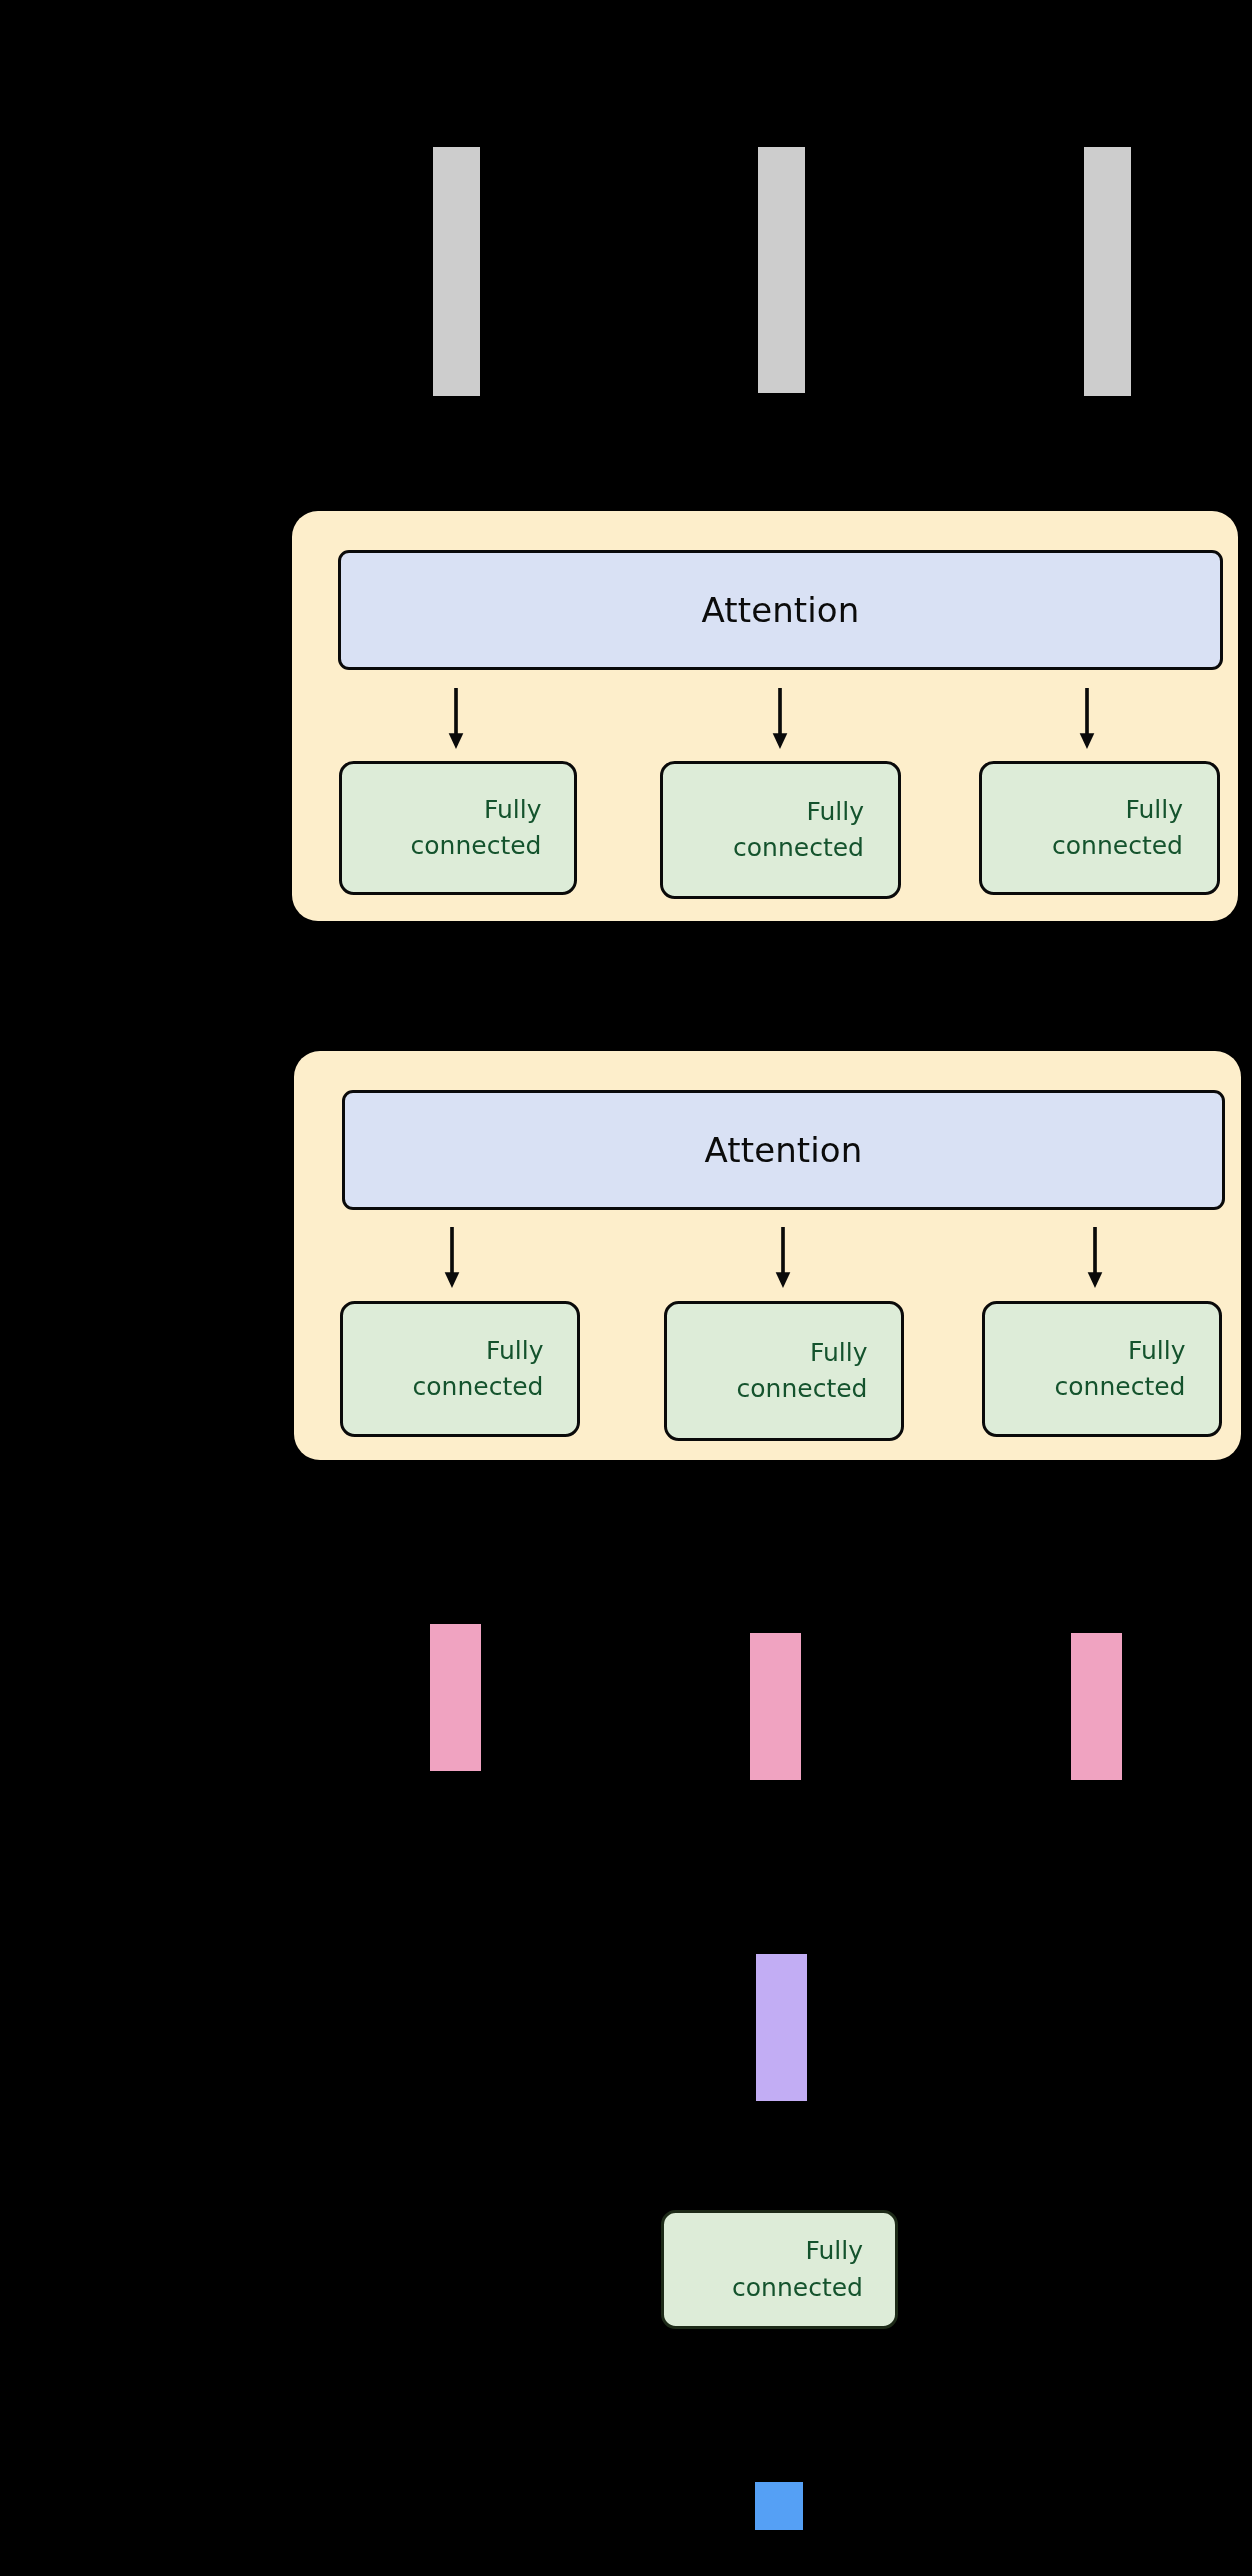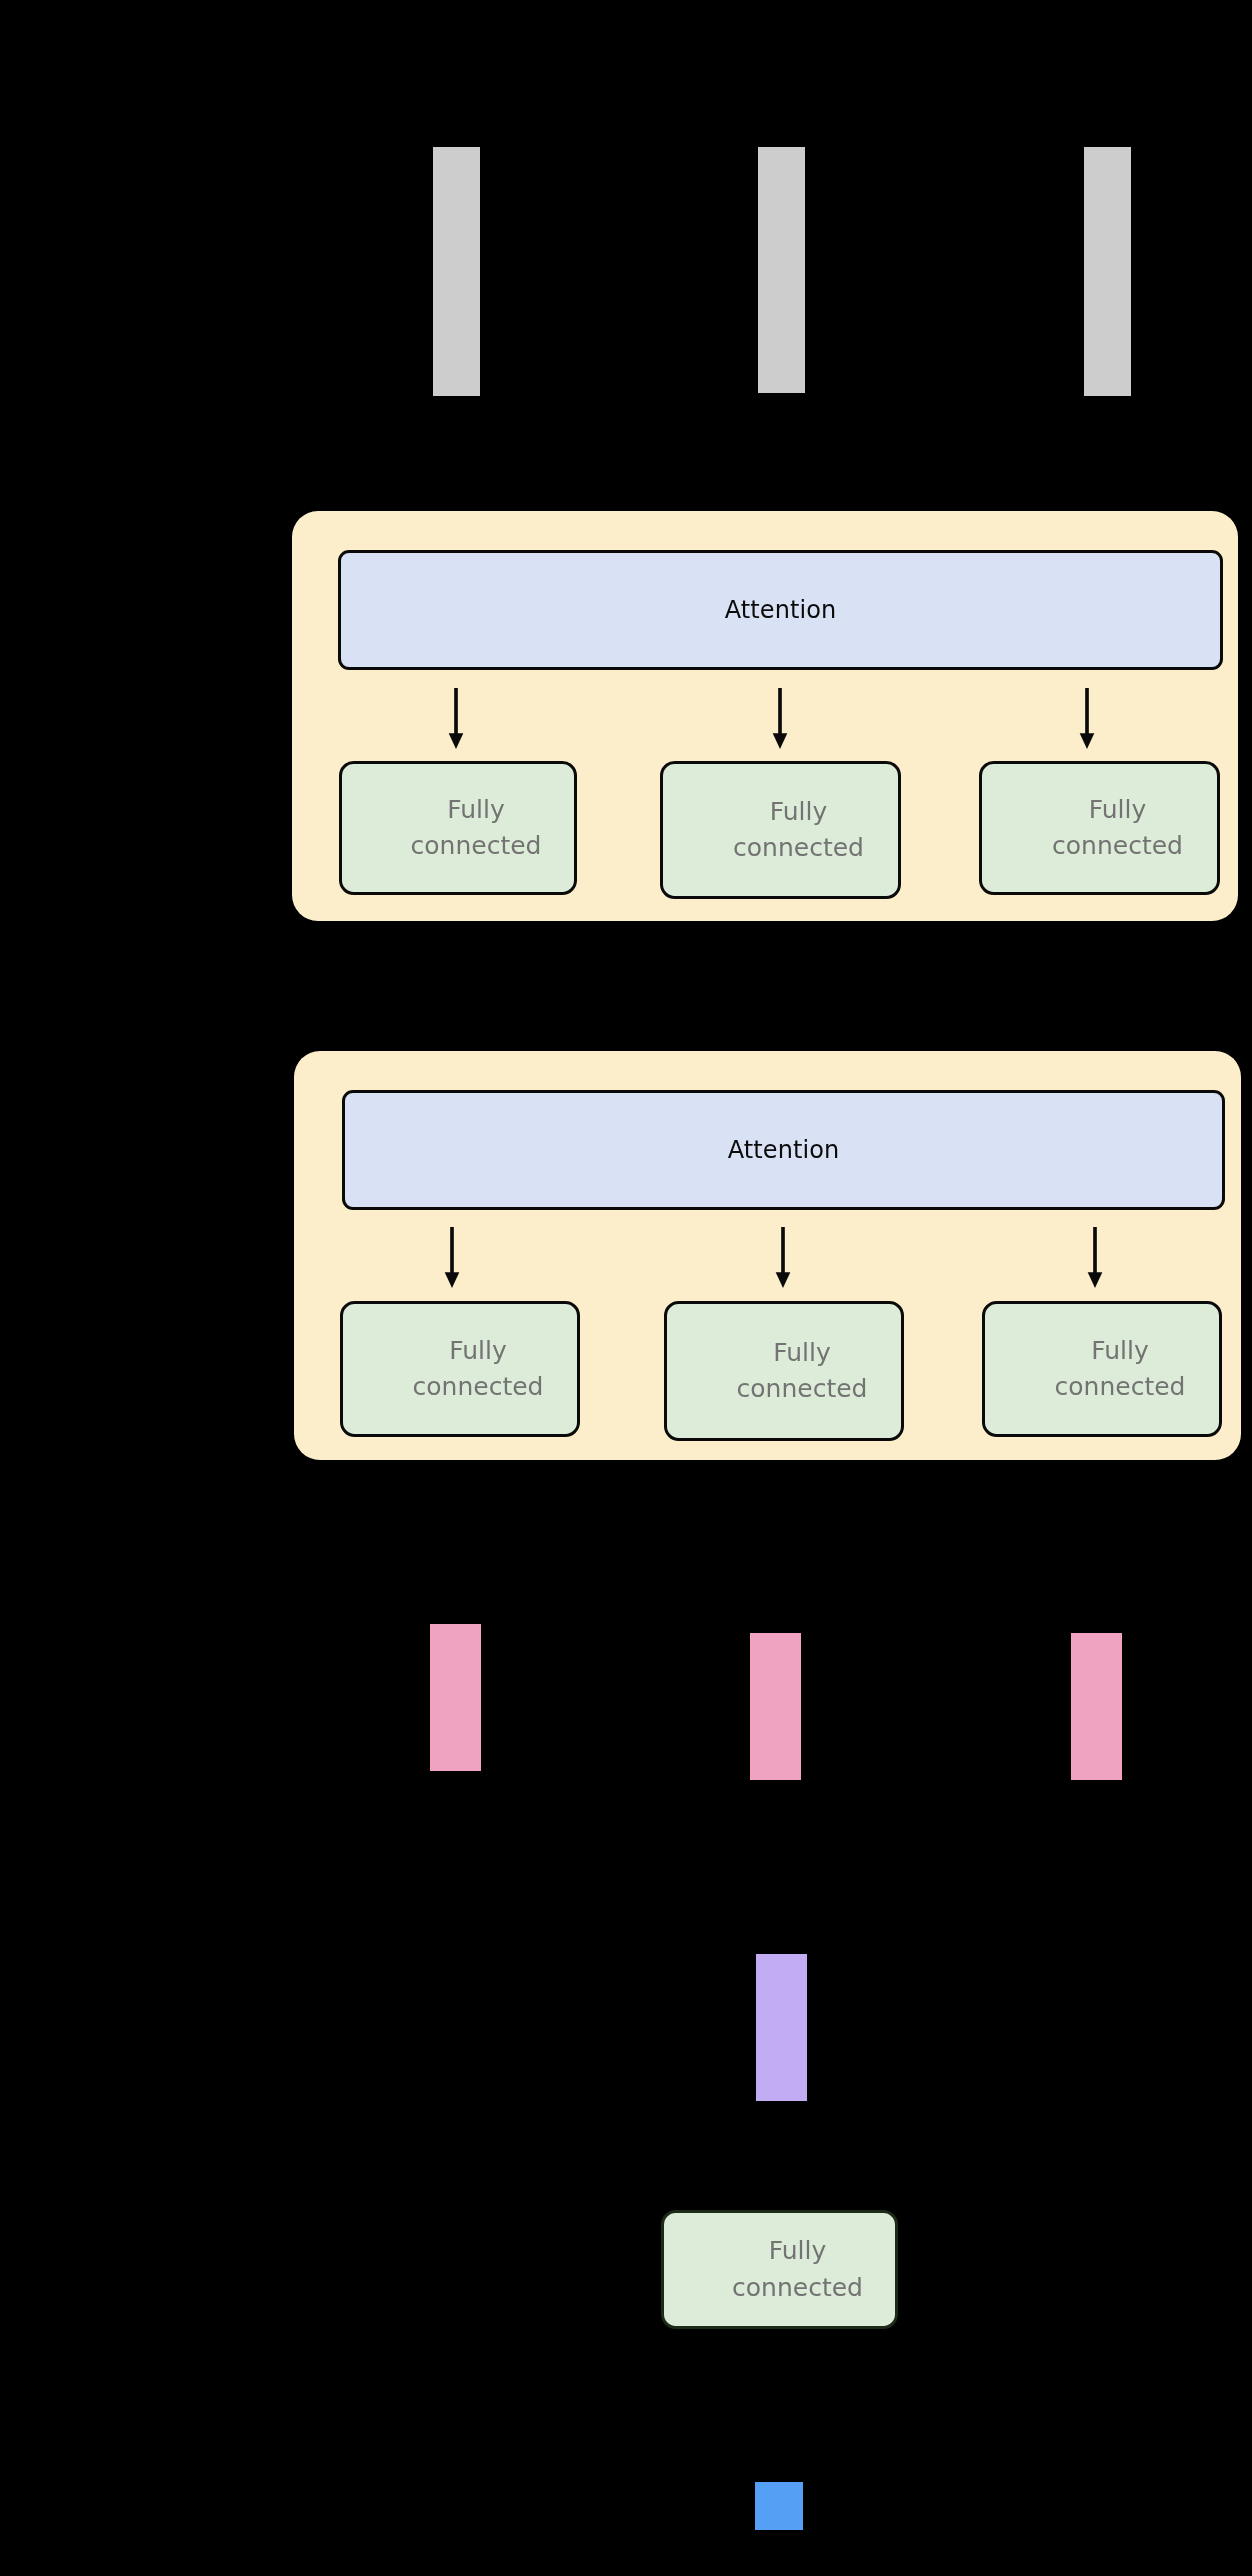--- a/index.html
+++ b/index.html
@@ -39,43 +39,43 @@
     position: absolute;
     box-sizing: border-box;
     background: #d9e1f4;
     border: 3.1px solid #0a0a0a;
     border-radius: 11px;
     display: flex;
     align-items: center;
     justify-content: center;
   }
   .attention-label {
-    font-size: 24px;
+    font-size: 34px;
     color: #0b0b0b;
     letter-spacing: 0.1px;
     line-height: 1;
   }
 
   
   .fc-box {
     position: absolute;
     box-sizing: border-box;
     background: #ddecd8;
     border: 3.1px solid #0a0a0a;
     border-radius: 14.7px;
     display: flex;
     flex-direction: column;
     align-items: center;
     justify-content: center;
   }
   .fc-label {
     font-size: 25px;
-    color: #737373;
+    color: #14532d;
     line-height: 1.45;
-    text-align: center;
+    text-align: right;
     white-space: pre-line;
     margin-left: 36px;
   }
   .fc-box-final {
     border-color: #1d2a18;
   }
 
   
   .arrow {
     position: absolute;

